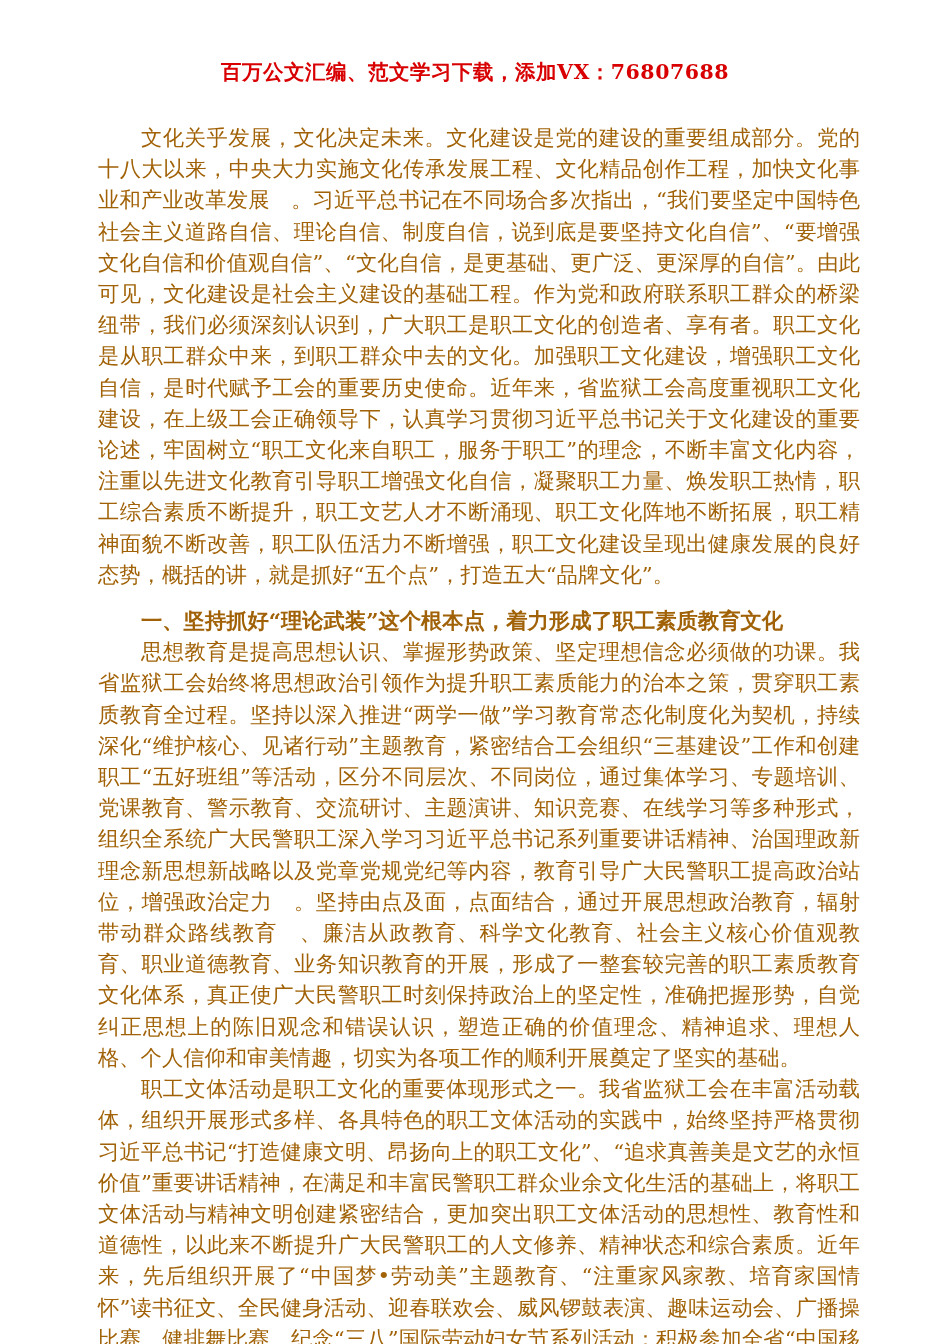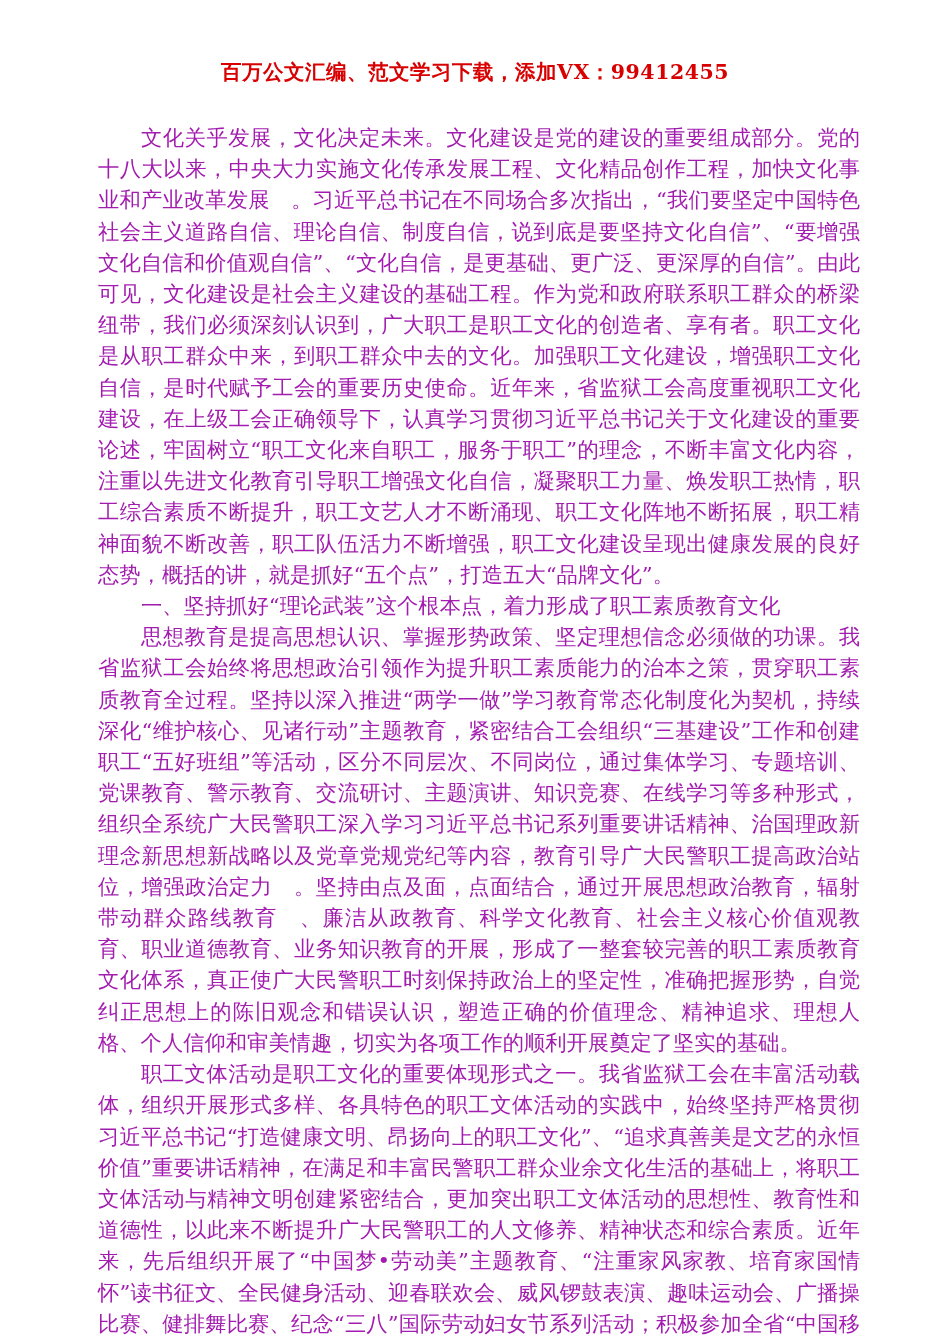--- a/index.html
+++ b/index.html
@@ -36,35 +36,36 @@
     left: 98px;
     top: 122px;
     width: 762px;
   }
   p {
     margin: 0;
     font-size: 21.3px;
     line-height: 31.2px;
     text-align: justify;
     text-justify: inter-ideograph;
-    color: #a21caf;
+    color: #a16207;
     text-indent: 0;
   }
   p.body {
     text-indent: 43px;
   }
   p.heading {
     text-indent: 43px;
-    font-weight: normal;
+    font-weight: bold;
+    margin-top: 15px;
   }
 </style>
 </head>
 <body>
 
 <div class="page">
-  <div class="banner">百万公文汇编、范文学习下载，添加VX：99412455</div>
+  <div class="banner">百万公文汇编、范文学习下载，添加VX：76807688</div>
   <div class="content">
     <p class="body">文化关乎发展，文化决定未来。文化建设是党的建设的重要组成部分。党的十八大以来，中央大力实施文化传承发展工程、文化精品创作工程，加快文化事业和产业改革发展　。习近平总书记在不同场合多次指出，“我们要坚定中国特色社会主义道路自信、理论自信、制度自信，说到底是要坚持文化自信”、“要增强文化自信和价值观自信”、“文化自信，是更基础、更广泛、更深厚的自信”。由此可见，文化建设是社会主义建设的基础工程。作为党和政府联系职工群众的桥梁纽带，我们必须深刻认识到，广大职工是职工文化的创造者、享有者。职工文化是从职工群众中来，到职工群众中去的文化。加强职工文化建设，增强职工文化自信，是时代赋予工会的重要历史使命。近年来，省监狱工会高度重视职工文化建设，在上级工会正确领导下，认真学习贯彻习近平总书记关于文化建设的重要论述，牢固树立“职工文化来自职工，服务于职工”的理念，不断丰富文化内容，注重以先进文化教育引导职工增强文化自信，凝聚职工力量、焕发职工热情，职工综合素质不断提升，职工文艺人才不断涌现、职工文化阵地不断拓展，职工精神面貌不断改善，职工队伍活力不断增强，职工文化建设呈现出健康发展的良好态势，概括的讲，就是抓好“五个点”，打造五大“品牌文化”。</p>
     <p class="heading">一、坚持抓好“理论武装”这个根本点，着力形成了职工素质教育文化</p>
     <p class="body">思想教育是提高思想认识、掌握形势政策、坚定理想信念必须做的功课。我省监狱工会始终将思想政治引领作为提升职工素质能力的治本之策，贯穿职工素质教育全过程。坚持以深入推进“两学一做”学习教育常态化制度化为契机，持续深化“维护核心、见诸行动”主题教育，紧密结合工会组织“三基建设”工作和创建职工“五好班组”等活动，区分不同层次、不同岗位，通过集体学习、专题培训、党课教育、警示教育、交流研讨、主题演讲、知识竞赛、在线学习等多种形式，组织全系统广大民警职工深入学习习近平总书记系列重要讲话精神、治国理政新理念新思想新战略以及党章党规党纪等内容，教育引导广大民警职工提高政治站位，增强政治定力　。坚持由点及面，点面结合，通过开展思想政治教育，辐射带动群众路线教育　、廉洁从政教育、科学文化教育、社会主义核心价值观教育、职业道德教育、业务知识教育的开展，形成了一整套较完善的职工素质教育文化体系，真正使广大民警职工时刻保持政治上的坚定性，准确把握形势，自觉纠正思想上的陈旧观念和错误认识，塑造正确的价值理念、精神追求、理想人格、个人信仰和审美情趣，切实为各项工作的顺利开展奠定了坚实的基础。</p>
     <p class="body">职工文体活动是职工文化的重要体现形式之一。我省监狱工会在丰富活动载体，组织开展形式多样、各具特色的职工文体活动的实践中，始终坚持严格贯彻习近平总书记“打造健康文明、昂扬向上的职工文化”、“追求真善美是文艺的永恒价值”重要讲话精神，在满足和丰富民警职工群众业余文化生活的基础上，将职工文体活动与精神文明创建紧密结合，更加突出职工文体活动的思想性、教育性和道德性，以此来不断提升广大民警职工的人文修养、精神状态和综合素质。近年来，先后组织开展了“中国梦•劳动美”主题教育、“注重家风家教、培育家国情怀”读书征文、全民健身活动、迎春联欢会、威风锣鼓表演、趣味运动会、广播操比赛、健排舞比赛、纪念“三八”国际劳动妇女节系列活动；积极参加全省“中国移动杯”职工文化节、省城女职工趣味运动项目比赛；举办了全省监狱系统民警职工书画摄影作品展，首次尝试利用</p>
   </div>
 </div>
 
 </body></html>

